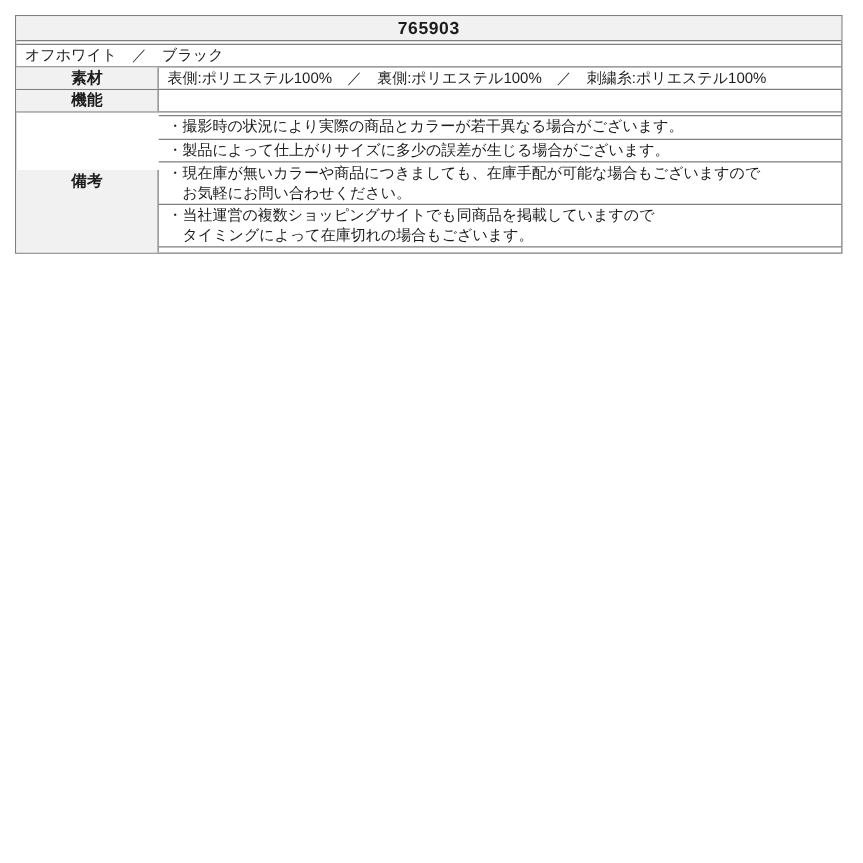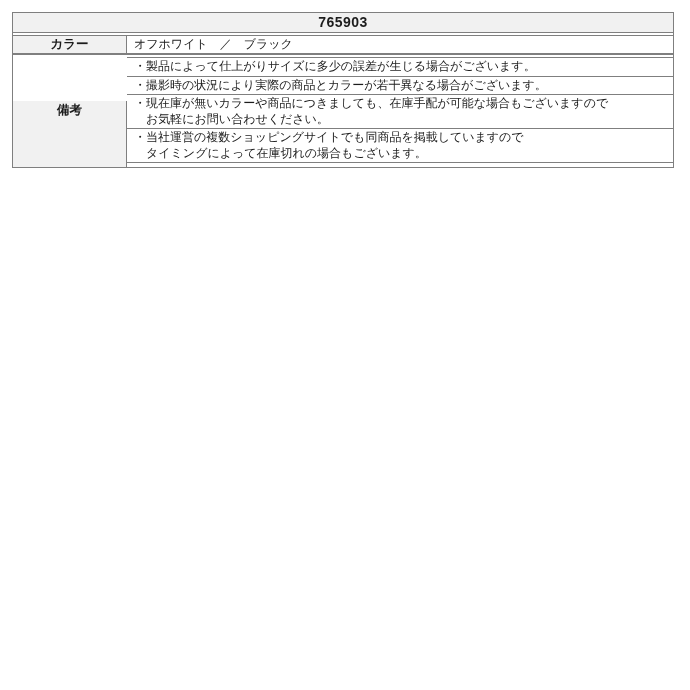--- a/index.html
+++ b/index.html
@@ -89,34 +89,38 @@
 <body>
 
 <div class="canvas">
   <div class="spec-table">
 
     <div class="header-row">765903</div>
 
     <div class="table-body">
 
       <div class="row">
-        <div class="label-cell">カラー</div>
         <div class="value-cell">オフホワイト　／　ブラック</div>
       </div>
 
+      <div class="row">
+        <div class="label-cell">素材</div>
+        <div class="value-cell">表側:ポリエステル100%　／　裏側:ポリエステル100%　／　刺繍糸:ポリエステル100%</div>
+      </div>
 
       <div class="row">
+        <div class="label-cell">機能</div>
       </div>
 
       <div class="row notes-row">
         <div class="label-cell">備考</div>
         <div class="notes-cell">
           <div class="notes-list">
+            <div class="note-item">・撮影時の状況により実際の商品とカラーが若干異なる場合がございます。</div>
             <div class="note-item">・製品によって仕上がりサイズに多少の誤差が生じる場合がございます。</div>
-            <div class="note-item">・撮影時の状況により実際の商品とカラーが若干異なる場合がございます。</div>
             <div class="note-item">・現在庫が無いカラーや商品につきましても、在庫手配が可能な場合もございますので
 お気軽にお問い合わせください。</div>
             <div class="note-item">・当社運営の複数ショッピングサイトでも同商品を掲載していますので
 タイミングによって在庫切れの場合もございます。</div>
           </div>
         </div>
       </div>
 
     </div>
   </div>

